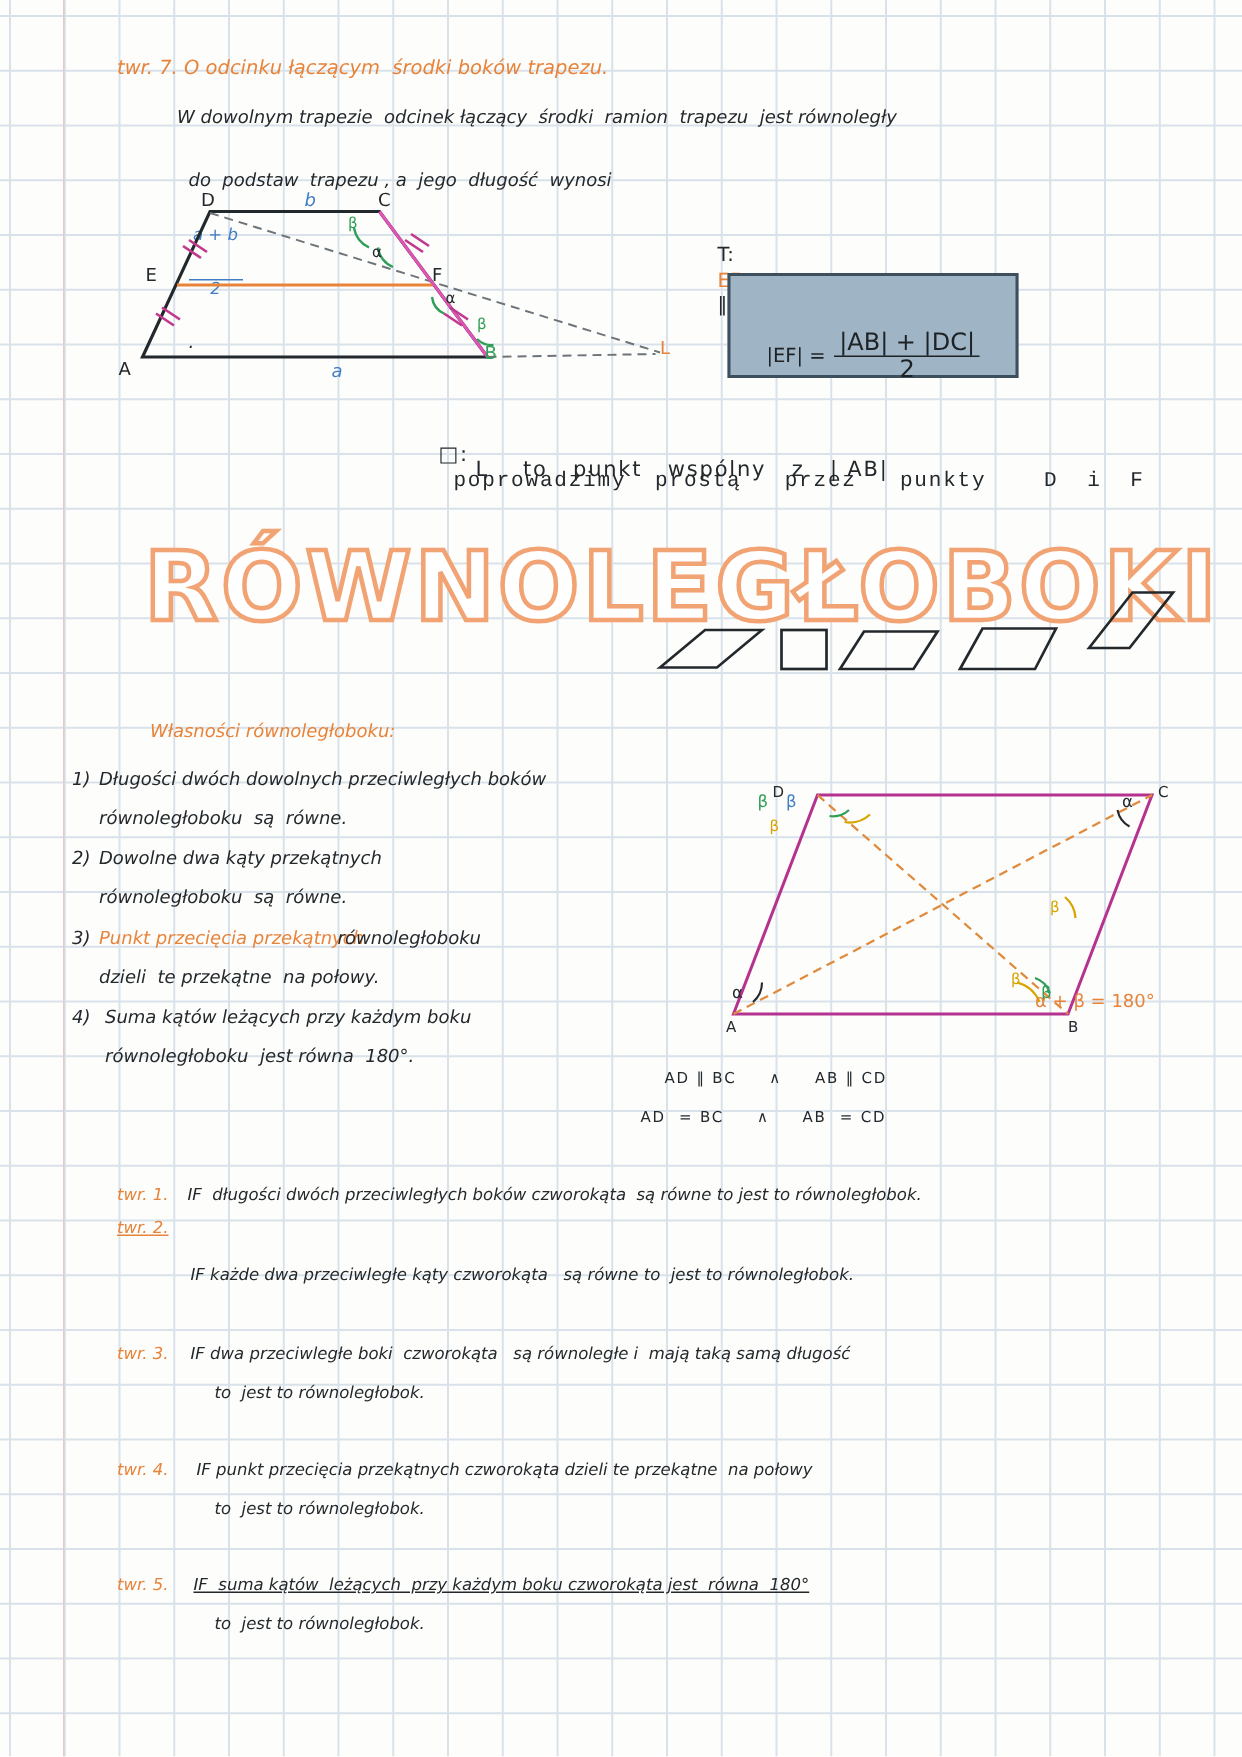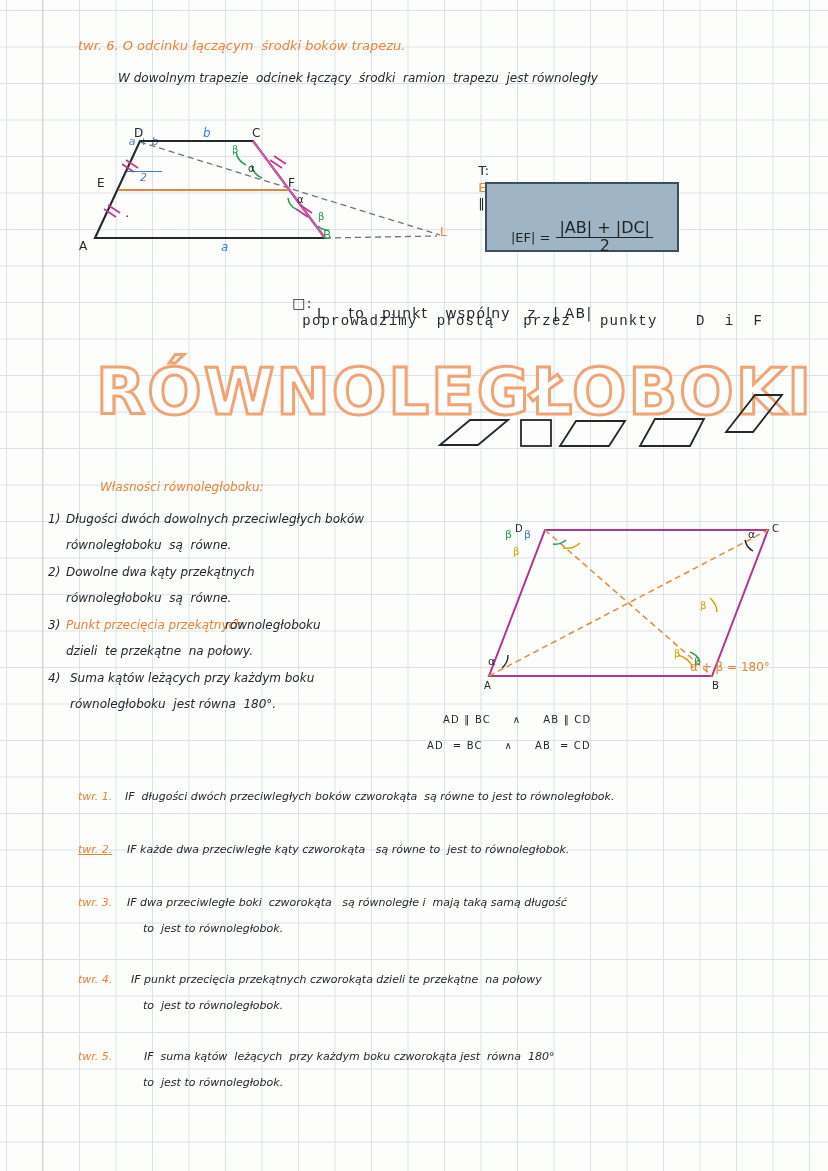--- a/index.html
+++ b/index.html
@@ -105,25 +105,26 @@
     text-shadow: 0 0 0 #f2a373;
   }
 </style>
 </head>
 <body>
 
 <div id="page">
   <div id="margin-line"></div>
 </div>
 
-<div class="hw sz13 ink-orange slant" style="left:78px; top:38px;">twr. 6. O odcinku łączącym  środki boków trapezu.</div>
+<div class="hw sz13 ink-orange slant" style="left:78px; top:38px;">twr. 7. O odcinku łączącym  środki boków trapezu.</div>
 
 <div class="hw sz12 ink-black slant" style="left:118px; top:71px;">W dowolnym trapezie  odcinek łączący  środki  ramion  trapezu  jest równoległy</div>
 
 <div class="hw sz12 ink-black slant" style="left:118px; top:98px;">
+  <span>do  podstaw  trapezu , a  jego  długość  wynosi</span>
   <span class="frac ink-blue">
     <span class="num">a + b</span>
     <span class="den">2</span>
   </span>
   <span>.</span>
 </div>
 
 <svg class="layer">
 
   <polygon points="95,238 325,238 253,141 140,141" fill="none" stroke="#23282c" stroke-width="2.1"></polygon>
@@ -249,26 +250,26 @@
 <div class="hw sz10 ink-yellow" style="left:700px; top:600px;">β</div>
 
 <div class="hw sz12 ink-orange" style="left:690px; top:660px;">α + β = 180°</div>
 
 <div class="hw sz10 ink-black spaced" style="left:443px; top:714px;">AD ‖ BC     ∧     AB ‖ CD</div>
 <div class="hw sz10 ink-black spaced" style="left:427px; top:740px;">AD  = BC     ∧     AB  = CD</div>
 
 <div class="hw sz11 ink-orange slant" style="left:78px; top:790px;">twr. 1.</div>
 <div class="hw sz11 ink-black slant" style="left:125px; top:790px;">IF  długości dwóch przeciwległych boków czworokąta  są równe to jest to równoległobok.</div>
 
-<div class="hw sz11 ink-orange slant" style="left:78px; top:843px;text-decoration:underline;">twr. 2.</div>
+<div class="hw sz11 ink-orange slant" style="left:78px; top:812px;text-decoration:underline;">twr. 2.</div>
 <div class="hw sz11 ink-black slant" style="left:127px; top:843px;">IF każde dwa przeciwległe kąty czworokąta   są równe to  jest to równoległobok.</div>
 
 <div class="hw sz11 ink-orange slant" style="left:78px; top:896px;">twr. 3.</div>
 <div class="hw sz11 ink-black slant" style="left:127px; top:896px;">IF dwa przeciwległe boki  czworokąta   są równoległe i  mają taką samą długość</div>
 <div class="hw sz11 ink-black slant" style="left:143px; top:922px;">to  jest to równoległobok.</div>
 
 <div class="hw sz11 ink-orange slant" style="left:78px; top:973px;">twr. 4.</div>
 <div class="hw sz11 ink-black slant" style="left:131px; top:973px;">IF punkt przecięcia przekątnych czworokąta dzieli te przekątne  na połowy</div>
 <div class="hw sz11 ink-black slant" style="left:143px; top:999px;">to  jest to równoległobok.</div>
 
 <div class="hw sz11 ink-orange slant" style="left:78px; top:1050px;font-style:italic;">twr. 5.</div>
-<div class="hw sz11 ink-black slant" style="left:144px; top:1050px;">IF  suma kątów  leżących  przy każdym boku czworokąta jest  równa  180°</div>
+<div class="hw sz11 ink-black slant" style="left:129px; top:1050px;text-decoration:underline;">IF  suma kątów  leżących  przy każdym boku czworokąta jest  równa  180°</div>
 <div class="hw sz11 ink-black slant" style="left:143px; top:1076px;">to  jest to równoległobok.</div>
 
 </body></html>

